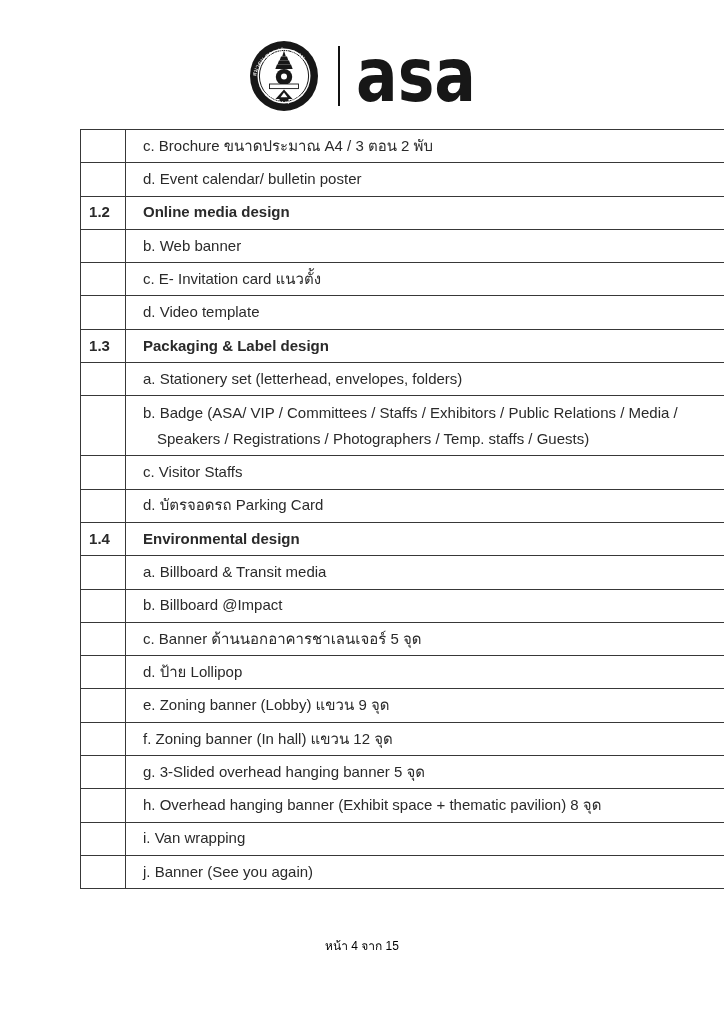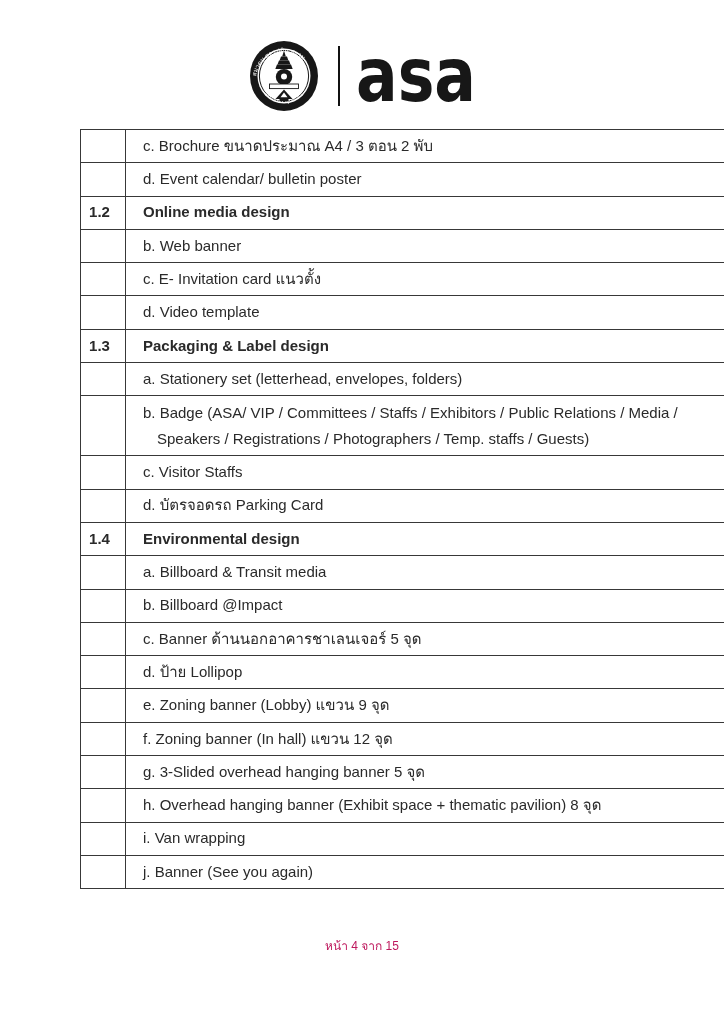--- a/index.html
+++ b/index.html
@@ -31,21 +31,21 @@
   }
   table.deliv tr{height:33.3px;}
   table.deliv tr.tall{height:60px;}
   td.num{width:45px;text-align:center;padding:0 7px 0 0;font-weight:700;}
   td.txt{padding:0 10px 0 17px;}
   tr.section td{font-weight:700;}
   tr.tall td.txt{padding-left:31px;text-indent:-14px;line-height:26px;}
   
   .footer{
     position:absolute;top:936px;left:0;width:724px;
-    text-align:center;font-size:12px;color:#be185d;
+    text-align:center;font-size:12px;color:#000000;
   }
 </style>
 </head>
 <body>
 
 <div class="page">
 
   <header class="hdr">
 
     <svg width="72" height="72" viewBox="0 0 72 72">

